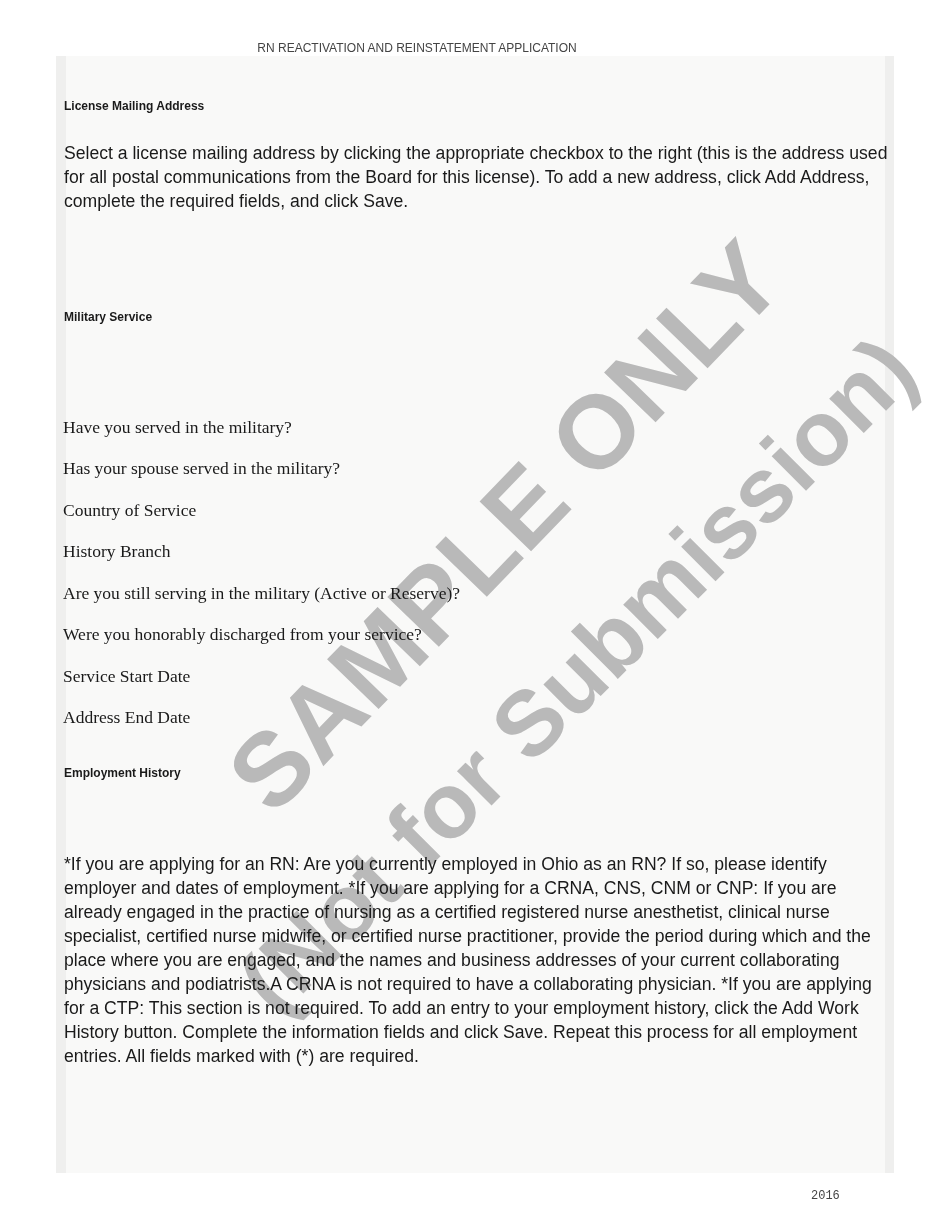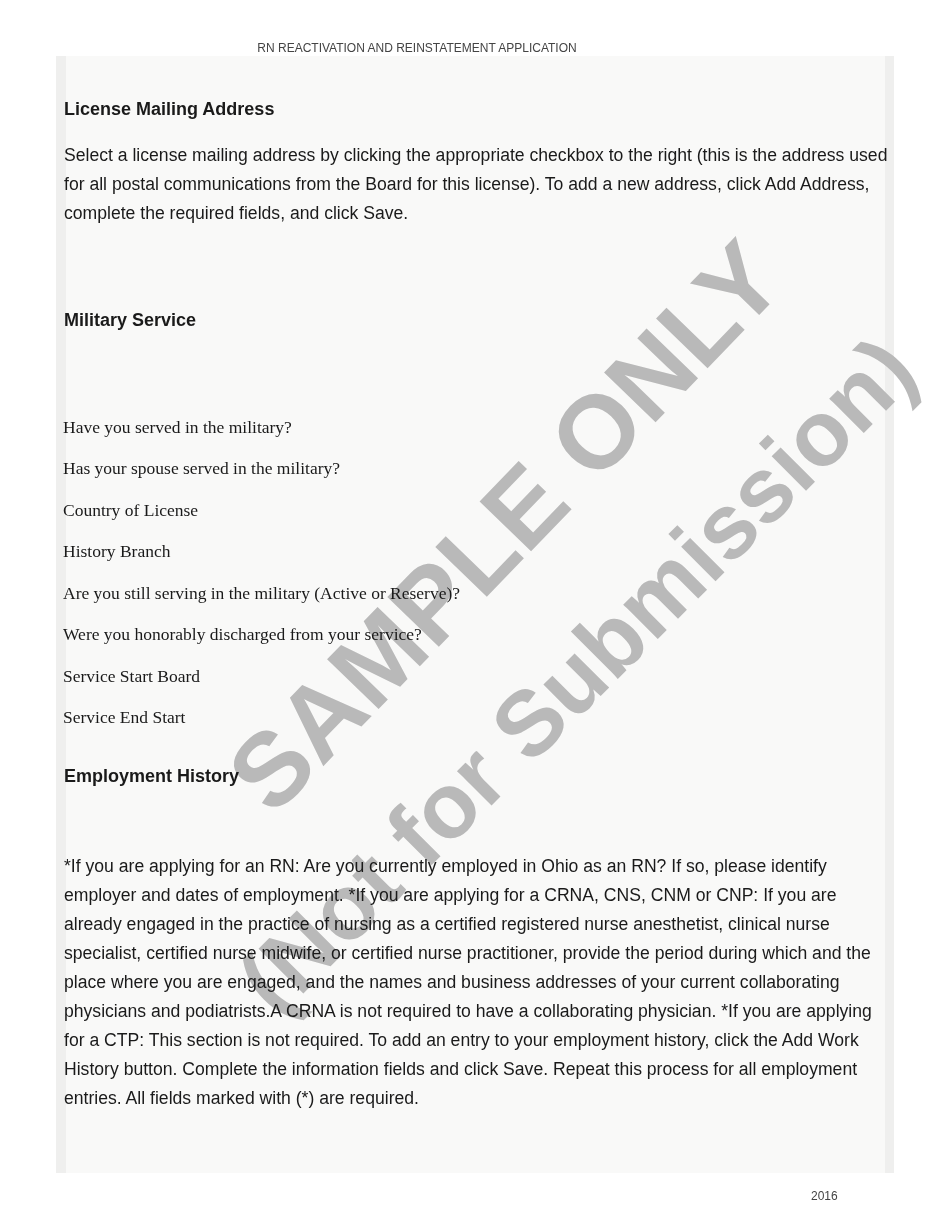--- a/index.html
+++ b/index.html
@@ -20,30 +20,30 @@
     position: absolute; left: 0; top: 0; width: 950px; height: 1230px; pointer-events: none; z-index: 1;
   }
   .wm-line {
     position: absolute; font-family: "Liberation Sans", sans-serif; font-weight: bold;
     color: #b9b9b9; white-space: nowrap; transform-origin: 0 0;
   }
   .wm1 { left: 205px; top: 752px; font-size: 104px; transform: rotate(-46deg); }
   .wm2 { left: 218px; top: 960px; font-size: 92px; transform: rotate(-45deg); }
   .content { position: absolute; left: 0; top: 0; width: 950px; height: 1230px; z-index: 2; }
   .h {
-    position: absolute; left: 64px; font-size: 18px; font-weight: bold; color: #1a1a1a;
+    position: absolute; left: 64px; font-size: 12px; font-weight: bold; color: #1a1a1a;
   }
   .p {
-    position: absolute; left: 64px; width: 824px; font-size: 17.6px; line-height: 29px; color: #1a1a1a;
+    position: absolute; left: 64px; width: 824px; font-size: 17.6px; line-height: 24px; color: #1a1a1a;
   }
   .q {
     position: absolute; left: 63px; font-family: "Liberation Serif", serif; font-size: 17.5px; color: #1a1a1a;
   }
   .footer-year {
-    position: absolute; left: 811px; top: 1189px; font-size: 12px; color: #444;
+    position: absolute; left: 811px; top: 1189px; font-size: 12px; color: #444; font-family: Liberation Mono, monospace;
   }
 </style>
 </head>
 <body>
 
 <div class="page-header">RN REACTIVATION AND REINSTATEMENT APPLICATION</div>
 
 <div class="panel"></div>
 
 <div class="watermark">
@@ -52,24 +52,24 @@
 </div>
 
 <div class="content">
   <div class="h" style="top:99px">License Mailing Address</div>
   <div class="p" style="top:141px">Select a license mailing address by clicking the appropriate checkbox to the right (this is the address used for all postal communications from the Board for this license). To add a new address, click Add Address, complete the required fields, and click Save.</div>
 
   <div class="h" style="top:310px">Military Service</div>
 
   <div class="q" style="top:458px">Has your spouse served in the military?</div>
   <div class="q" style="top:417px">Have you served in the military?</div>
-  <div class="q" style="top:500px">Country of License</div>
+  <div class="q" style="top:500px">Country of Service</div>
   <div class="q" style="top:541px">History Branch</div>
   <div class="q" style="top:583px">Are you still serving in the military (Active or Reserve)?</div>
   <div class="q" style="top:624px">Were you honorably discharged from your service?</div>
-  <div class="q" style="top:666px">Service Start Board</div>
-  <div class="q" style="top:707px">Service End Start</div>
+  <div class="q" style="top:666px">Service Start Date</div>
+  <div class="q" style="top:707px">Address End Date</div>
 
   <div class="h" style="top:766px">Employment History</div>
   <div class="p" style="top:852px">*If you are applying for an RN: Are you currently employed in Ohio as an RN? If so, please identify employer and dates of employment. *If you are applying for a CRNA, CNS, CNM or CNP: If you are already engaged in the practice of nursing as a certified registered nurse anesthetist, clinical nurse specialist, certified nurse midwife, or certified nurse practitioner, provide the period during which and the place where you are engaged, and the names and business addresses of your current collaborating physicians and podiatrists.A CRNA is not required to have a collaborating physician. *If you are applying for a CTP: This section is not required. To add an entry to your employment history, click the Add Work History button. Complete the information fields and click Save. Repeat this process for all employment entries. All fields marked with (*) are required.</div>
 </div>
 
 <div class="footer-year">2016</div>
 
 </body></html>

